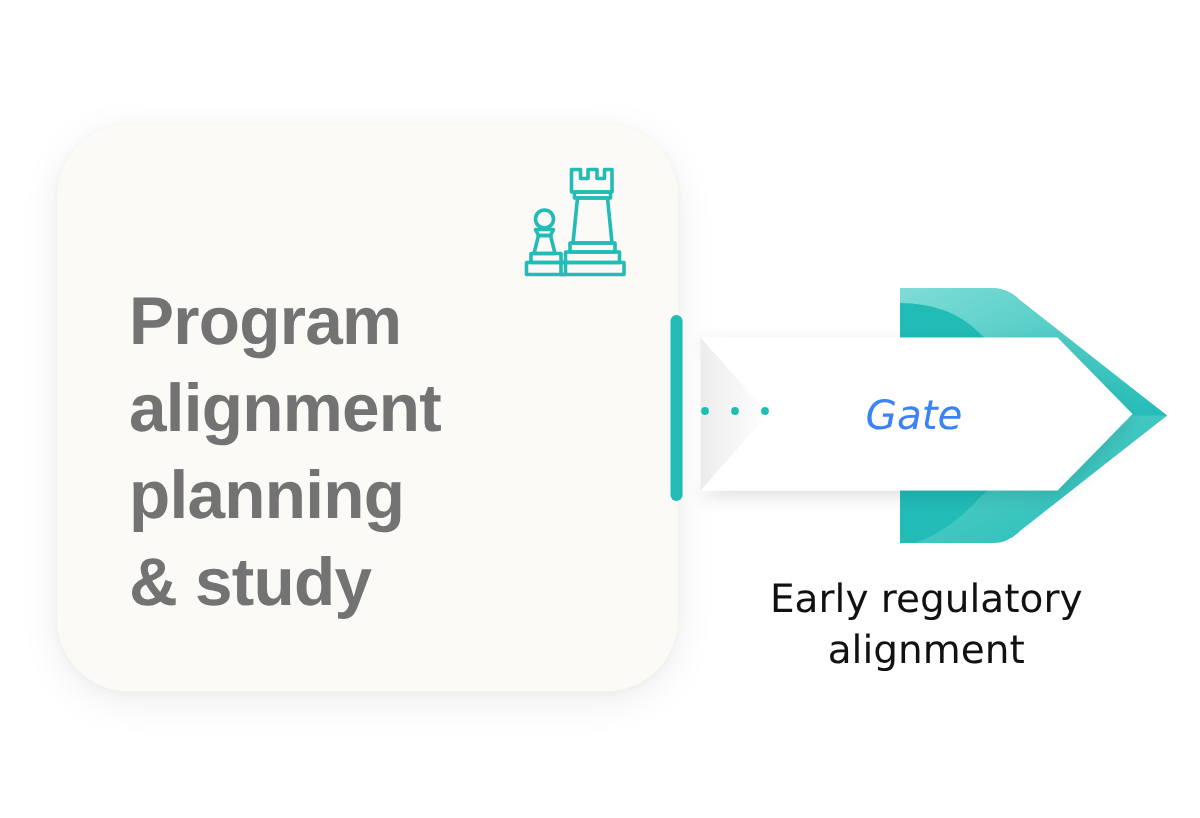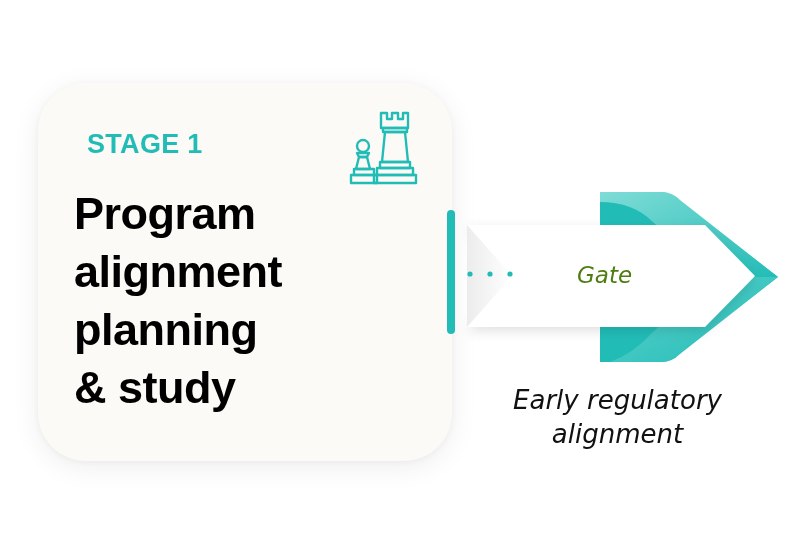--- a/index.html
+++ b/index.html
@@ -7,42 +7,41 @@
   .card {
     position:absolute; left:38px; top:83px; width:414px; height:378px;
     background:#fcfaf6; border-radius:48px;
     box-shadow: 0 6px 28px rgba(0,0,0,0.07), 0 1px 6px rgba(0,0,0,0.04);
   }
   .stage {
     position:absolute; left:49px; top:46px;
     color:#22bcb7; font-weight:bold; font-size:27px; letter-spacing:0.3px;
   }
   .title {
-    position:absolute; left:36px; top:102px; width:300px;
-    color:#000000; font-weight:bold; font-size:45px; line-height:58px; letter-spacing:-0.5px;
+    position:absolute; left:48px; top:102px; width:300px;
+    color:#737373; font-weight:bold; font-size:45px; line-height:58px; letter-spacing:-0.5px;
   }
   .title div { white-space:nowrap; }
   .chess { position:absolute; left:305px; top:25px; width:80px; height:85px; }
   .gate-wrap { position:absolute; left:440px; top:185px; width:350px; height:185px; }
   .gate-label {
-    position:absolute; left:577px; top:262px; font-style:italic; font-size:23px; color:#4d7c0f;
+    position:absolute; left:577px; top:262px; font-style:italic; font-size:27px; color:#3b82f6;
     font-family:"DejaVu Sans", sans-serif;
     text-align:right;
   }
   .caption {
     position:absolute; left:480px; top:383px; width:275px; text-align:center;
-    font-style:italic; font-size:26px; line-height:34px; color:#111;
+    font-size:26px; line-height:34px; color:#111;
     font-family:"DejaVu Sans", sans-serif;
   }
 </style>
 </head>
 <body>
 
 <div class="card">
-  <div class="stage">STAGE 1</div>
   <svg class="chess" viewBox="0 0 80 85" fill="none" stroke="#22bcb7" stroke-width="2.4" stroke-linejoin="round">
 
     <path d="M38 5 h6 v6 h5 v-6 h6 v6 h5 v-6 h5 v15 h-27 z"></path>
     <path d="M40 20 h24 v4 h-24 z"></path>
     <path d="M42 24 h20 l3 30 h-26 z"></path>
     <path d="M37 54 h30 v6 h-30 z"></path>
     <path d="M34 60 h36 v7 h-36 z"></path>
     <path d="M31 67 h42 v8 h-42 z"></path>
 
     <circle cx="20" cy="38" r="6"></circle>

